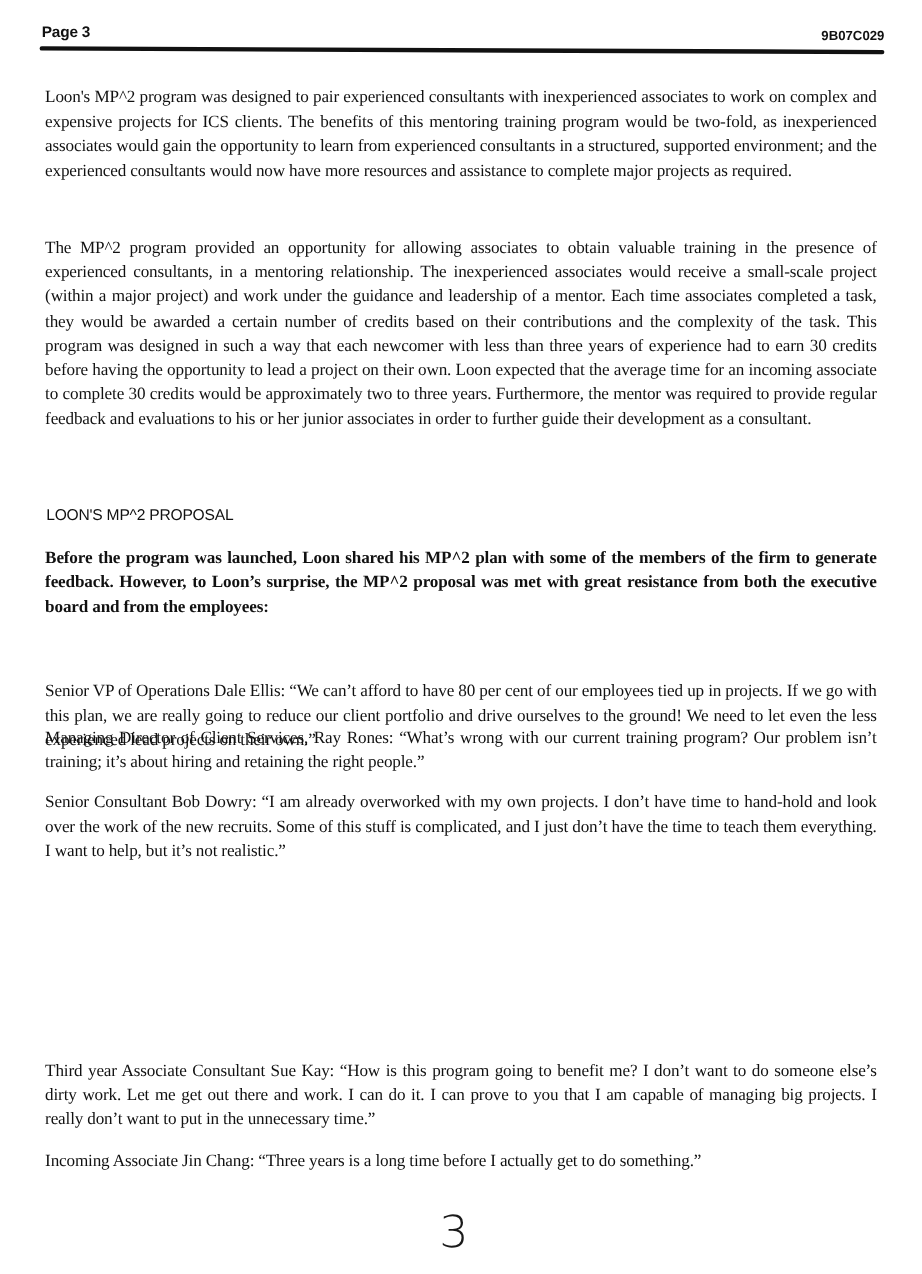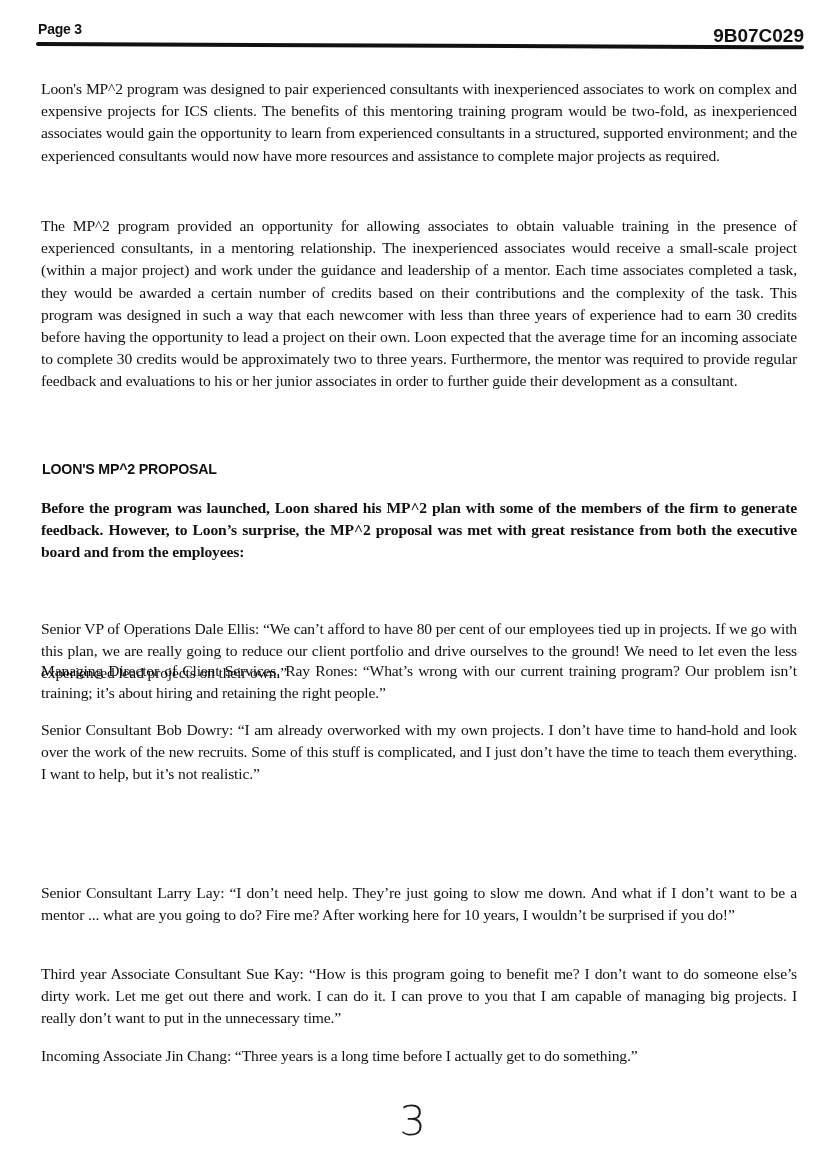--- a/index.html
+++ b/index.html
@@ -12,40 +12,40 @@
       position: absolute; left: 36px; top: 18px; width: 768px; height: 32px;
     }
     .page-label {
       position: absolute; left: 2px; top: 3px;
       font-family: "Liberation Sans", "DejaVu Sans", sans-serif;
       font-weight: bold; font-size: 14px; letter-spacing: -0.2px;
     }
     .doc-code {
       position: absolute; right: 0; top: 7px;
       font-family: "Liberation Sans", "DejaVu Sans", sans-serif;
-      font-weight: bold; font-size: 19px;
+      font-weight: bold; font-size: 12px;
     }
     .rule {
       position: absolute; left: 0; top: 24px; width: 768px; height: 4px;
       background: #111; transform: rotate(0.25deg); transform-origin: left center;
       border-radius: 2px;
     }
     .content {
       position: absolute; left: 41px; top: 78px; width: 756px;
     }
     p {
       margin: 0; font-size: 15.6px; line-height: 22.2px; text-align: justify;
       letter-spacing: -0.15px;
     }
     .para-1 { margin-bottom: 14px; }
     .para-2 { position: absolute; top: 137px; left: 0; width: 756px; }
     .section-heading {
       position: absolute; top: 383px; left: 1px;
       font-family: "Liberation Sans", "DejaVu Sans", sans-serif;
-      font-weight: bold; font-size: 14.2px; letter-spacing: -0.2px;
+      font-weight: normal; font-size: 14.2px; letter-spacing: -0.2px;
     }
     .para-3 { position: absolute; top: 419px; left: 0; width: 756px; font-weight: bold; }
     .quote { position: absolute; left: 0; width: 756px; }
     .q1 { top: 500px; margin-top: 40px; }
     .q2 { top: 582px; }
     .q3 { top: 641px; }
     .q4 { top: 722px; }
     .q5 { top: 804px; }
     .q6 { top: 885px; }
     .q7 { top: 967px; }
@@ -69,18 +69,17 @@
   <p class="para-1">Loon's MP^2 program was designed to pair experienced consultants with inexperienced associates to work on complex and expensive projects for ICS clients.  The benefits of this mentoring training program would be two-fold, as inexperienced associates would gain the opportunity to learn from experienced consultants in a structured, supported environment; and the experienced consultants would now have more resources and assistance to complete major projects as required.</p>
   <p class="para-2">The MP^2 program provided an opportunity for allowing associates to obtain valuable training in the presence of experienced consultants, in a mentoring relationship.  The inexperienced associates would receive a small-scale project (within a major project) and work under the guidance and leadership of a mentor.  Each time associates completed a task, they would be awarded a certain number of credits based on their contributions and the complexity of the task.  This program was designed in such a way that each newcomer with less than three years of experience had to earn 30 credits before having the opportunity to lead a project on their own.  Loon expected that the average time for an incoming associate to complete 30 credits would be approximately two to three years.  Furthermore, the mentor was required to provide regular feedback and evaluations to his or her junior associates in order to further guide their development as a consultant.</p>
 
   <div class="section-heading">LOON'S MP^2 PROPOSAL</div>
 
   <p class="para-3">Before the program was launched, Loon shared his MP^2 plan with some of the members of the firm to generate feedback.  However, to Loon’s surprise, the MP^2 proposal was met with great resistance from both the executive board and from the employees:</p>
 
   <p class="quote q1">Senior VP of Operations Dale Ellis: “We can’t afford to have 80 per cent of our employees tied up in projects.  If we go with this plan, we are really going to reduce our client portfolio and drive ourselves to the ground!  We need to let even the less experienced lead projects on their own.”</p>
   <p class="quote q2">Managing Director of Client Services, Ray Rones: “What’s wrong with our current training program? Our problem isn’t training; it’s about hiring and retaining the right people.”</p>
   <p class="quote q3">Senior Consultant Bob Dowry: “I am already overworked with my own projects.  I don’t have time to hand-hold and look over the work of the new recruits.  Some of this stuff is complicated, and I just don’t have the time to teach them everything.  I want to help, but it’s not realistic.”</p>
-  <p class="quote q5">Senior Consultant Larry Lay: “I don’t need help.  They’re just going to slow me down.  And what if I don’t want to be a mentor ... what are you going to do?  Fire me?  After working here for 10 years, I wouldn’t be surprised if you do!”</p>
   <p class="quote q6">Third year Associate Consultant Sue Kay: “How is this program going to benefit me?  I don’t want to do someone else’s dirty work.  Let me get out there and work.  I can do it.  I can prove to you that I am capable of managing big projects.  I really don’t want to put in the unnecessary time.”</p>
   <p class="quote q7 last-line">Incoming Associate Jin Chang: “Three years is a long time before I actually get to do something.”</p>
 </div>
 
 <div class="handwritten-page">3</div>
 
 </body></html>

